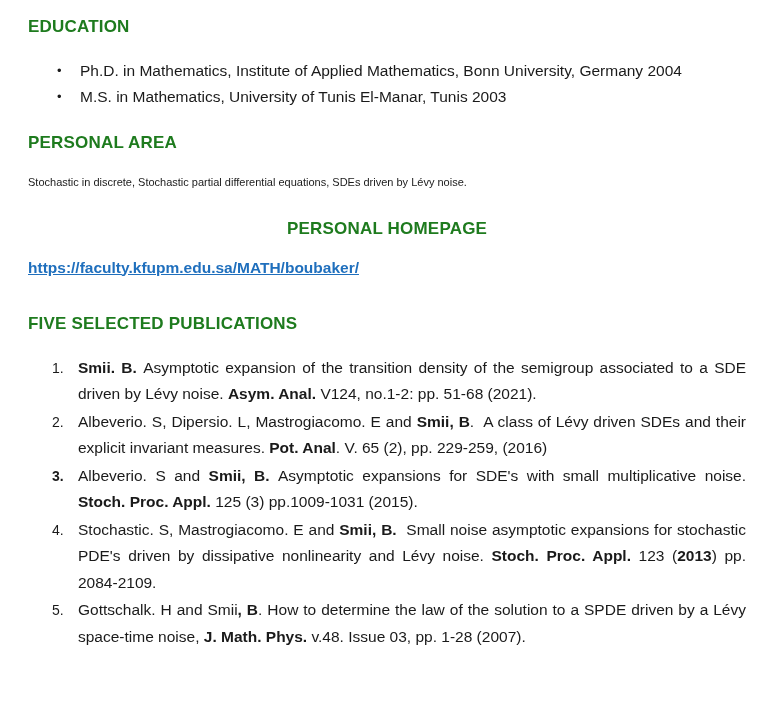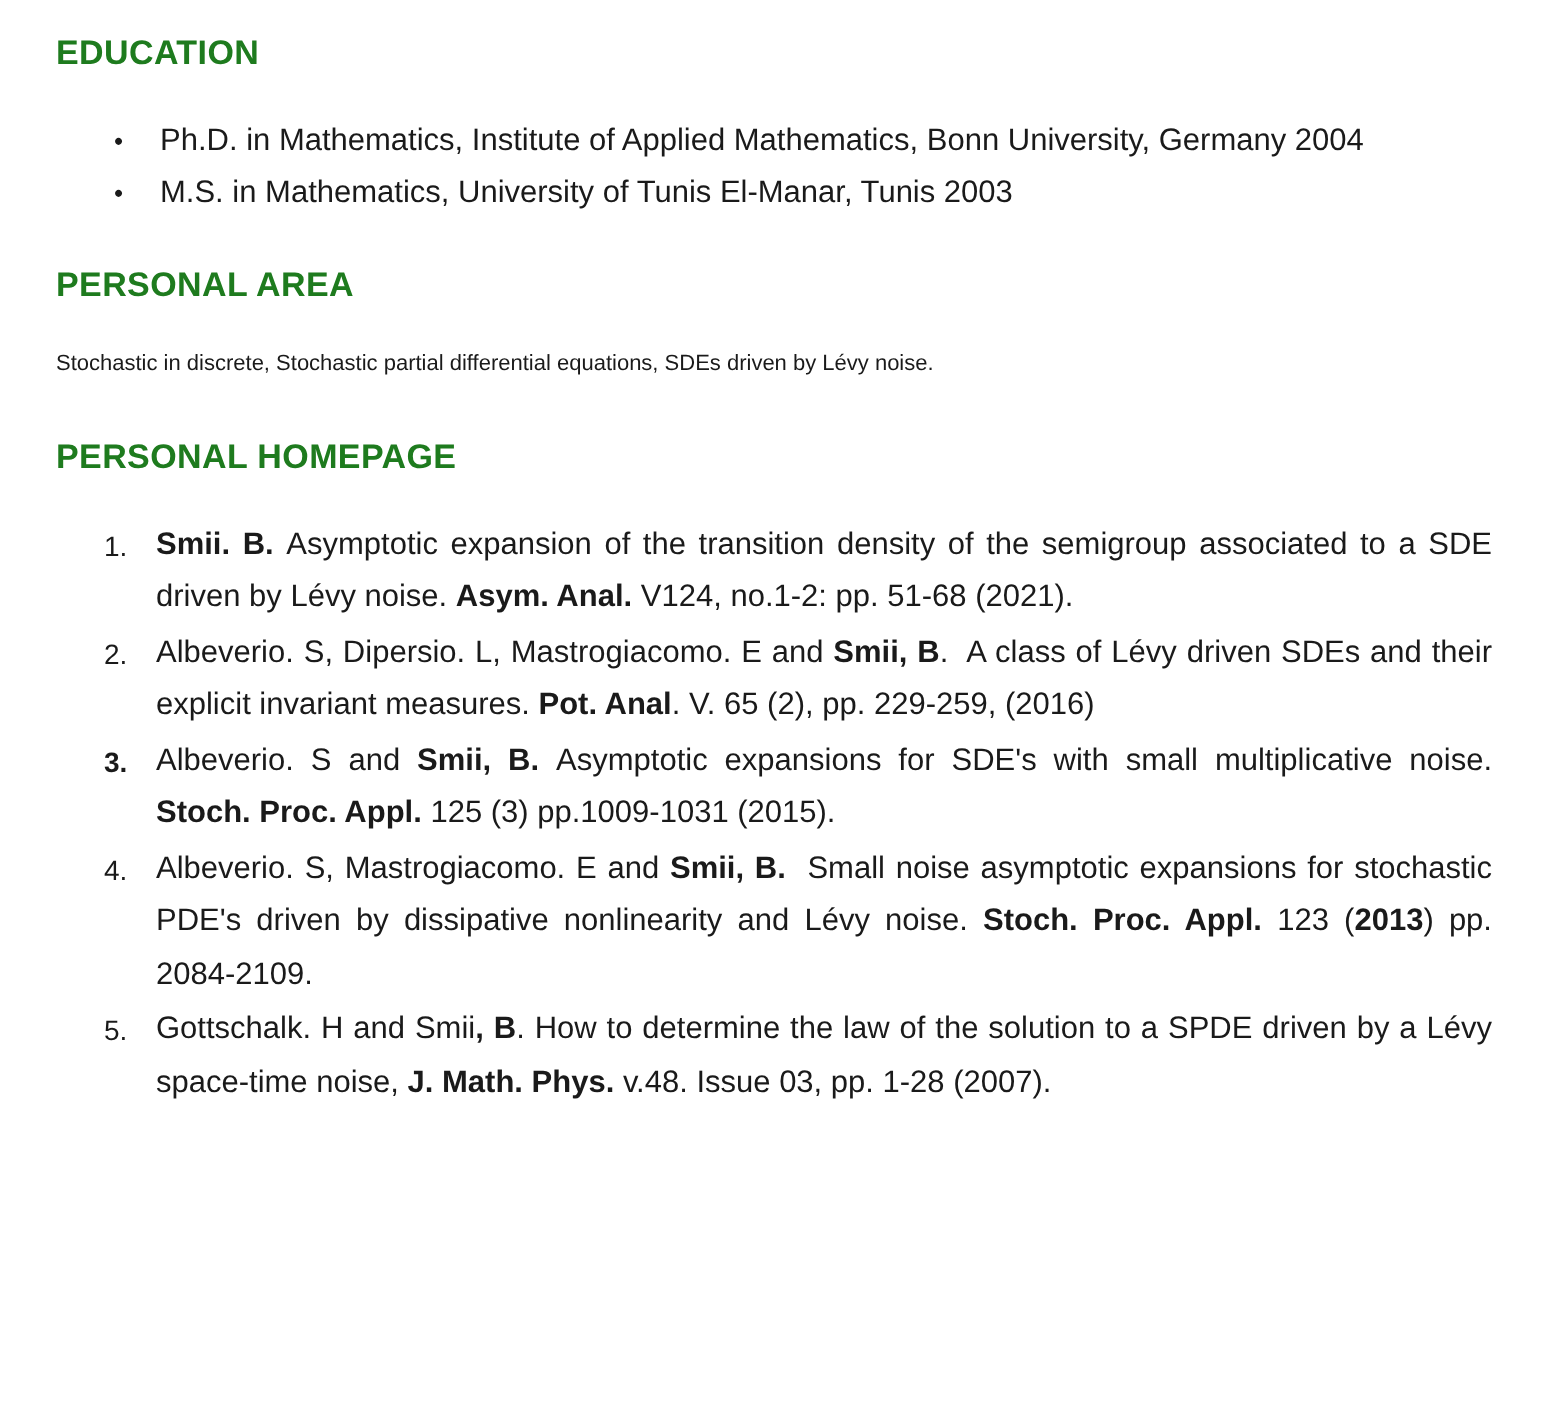--- a/index.html
+++ b/index.html
@@ -20,21 +20,21 @@
     overflow:hidden;
   }
   .section-heading{
     font-size:17px;
     font-weight:bold;
     letter-spacing:0.2px;
     color:var(--heading-green);
     margin:0;
   }
   .heading-research{margin-top:24px;}
-  .heading-homepage{margin-top:23px;}
+  .heading-homepage{margin-top:23px;text-align:center;}
   .heading-publications{margin-top:37px;}
 
   .edu-list{
     list-style:none;
     margin:21px 0 0 0;
     padding:0;
     font-size:15.5px;
     line-height:25.5px;
   }
   .edu-list li{
@@ -101,38 +101,42 @@
         <span>M.S. in Mathematics, University of Tunis El-Manar, Tunis 2003</span>
       </li>
     </ul>
 
   <h2 class="section-heading heading-research">PERSONAL AREA</h2>
 
   <p class="research-text">Stochastic in discrete, Stochastic partial differential equations, SDEs driven by Lévy noise.</p>
 
   <h2 class="section-heading heading-homepage">PERSONAL HOMEPAGE</h2>
 
+  <div>
+    <a class="homepage-link">https://faculty.kfupm.edu.sa/MATH/boubaker/</a>
+  </div>
 
+  <h2 class="section-heading heading-publications">FIVE SELECTED PUBLICATIONS</h2>
 
   <ol class="pub-list" id="pub-list">
       <li>
         <span class="pub-num">1.</span>
         <span class="pub-text"><b>Smii. B. </b><span>Asymptotic expansion of the transition density of the semigroup associated to a SDE driven by Lévy noise. </span><b>Asym. Anal. </b><span>V124, no.1-2: pp. 51-68 (2021).</span></span>
       </li>
       <li>
         <span class="pub-num">2.</span>
         <span class="pub-text"><span>Albeverio. S, Dipersio. L, Mastrogiacomo. E and </span><b>Smii, B</b><span>.&nbsp; A class of Lévy driven SDEs and their explicit invariant measures. </span><b>Pot. Anal</b><span>. V. 65 (2), pp. 229-259, (2016)</span></span>
       </li>
       <li>
         <span class="pub-num bold">3.</span>
         <span class="pub-text"><span>Albeverio. S and </span><b>Smii, B. </b><span>Asymptotic expansions for SDE's with small multiplicative noise. </span><b>Stoch. Proc. Appl. </b><span>125 (3) pp.1009-1031 (2015).</span></span>
       </li>
       <li>
         <span class="pub-num">4.</span>
-        <span class="pub-text"><span>Albeverio. S, Mastrogiacomo. E and </span><b>Smii, B.</b><span>&nbsp;  Small noise asymptotic expansions for stochastic PDE's driven by dissipative nonlinearity and Lévy noise. </span><b>Stoch. Proc. Appl. </b><span>123 (</span><b>2013</b><span>) pp. 2084-2109.</span></span>
+        <span class="pub-text"><span>Stochastic. S, Mastrogiacomo. E and </span><b>Smii, B.</b><span>&nbsp;  Small noise asymptotic expansions for stochastic PDE's driven by dissipative nonlinearity and Lévy noise. </span><b>Stoch. Proc. Appl. </b><span>123 (</span><b>2013</b><span>) pp. 2084-2109.</span></span>
       </li>
       <li>
         <span class="pub-num">5.</span>
         <span class="pub-text"><span>Gottschalk. H and Smii</span><b>, B</b><span>. How to determine the law of the solution to a SPDE driven by a Lévy space-time noise, </span><b>J. Math. Phys. </b><span>v.48. Issue 03, pp. 1-28 (2007).</span></span>
       </li>
     </ol>
 
 </div>
 
 </body></html>

